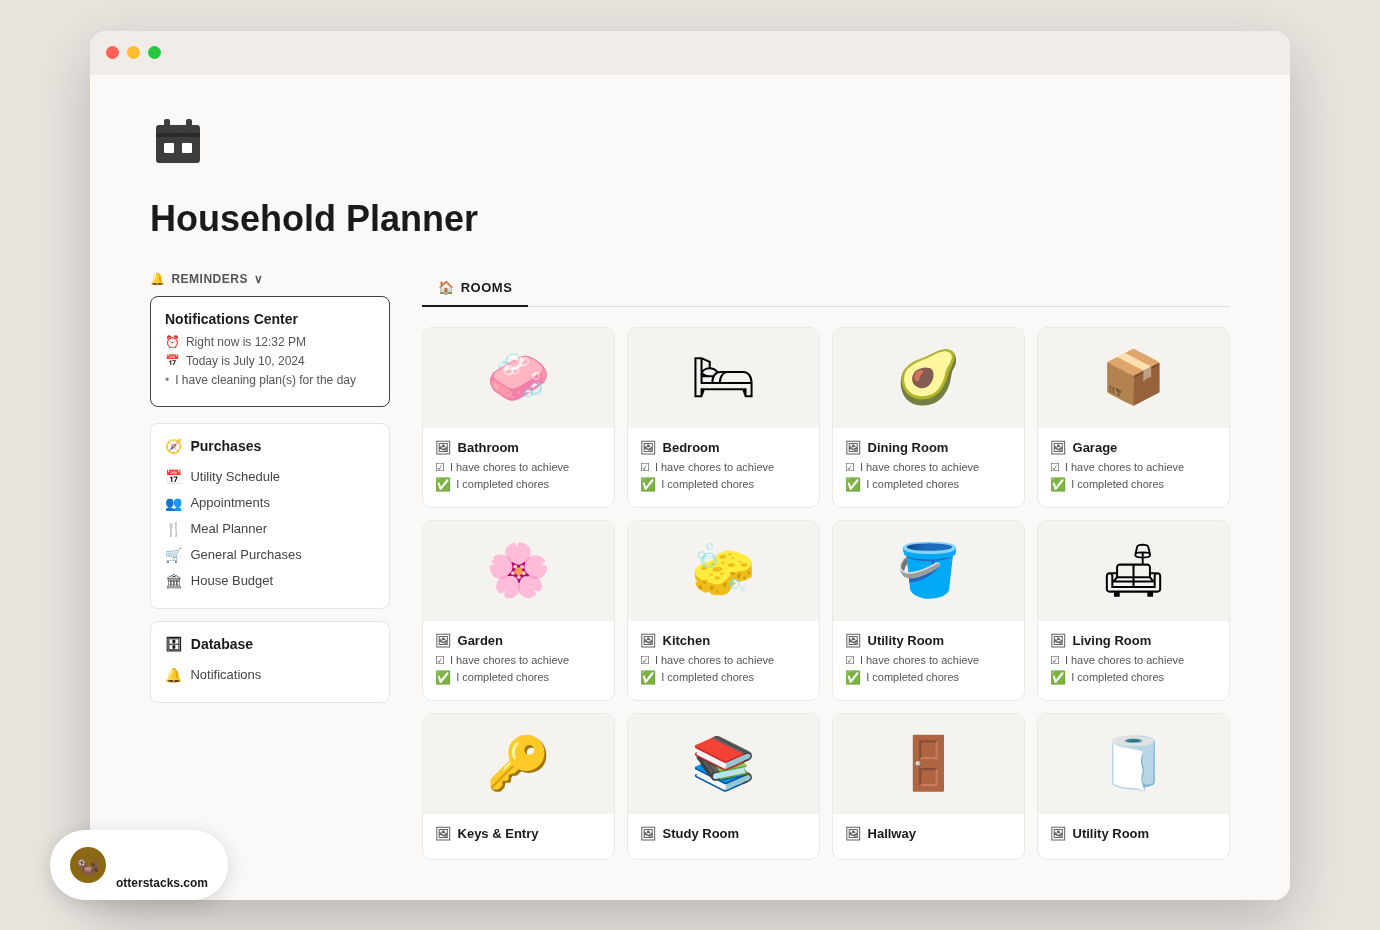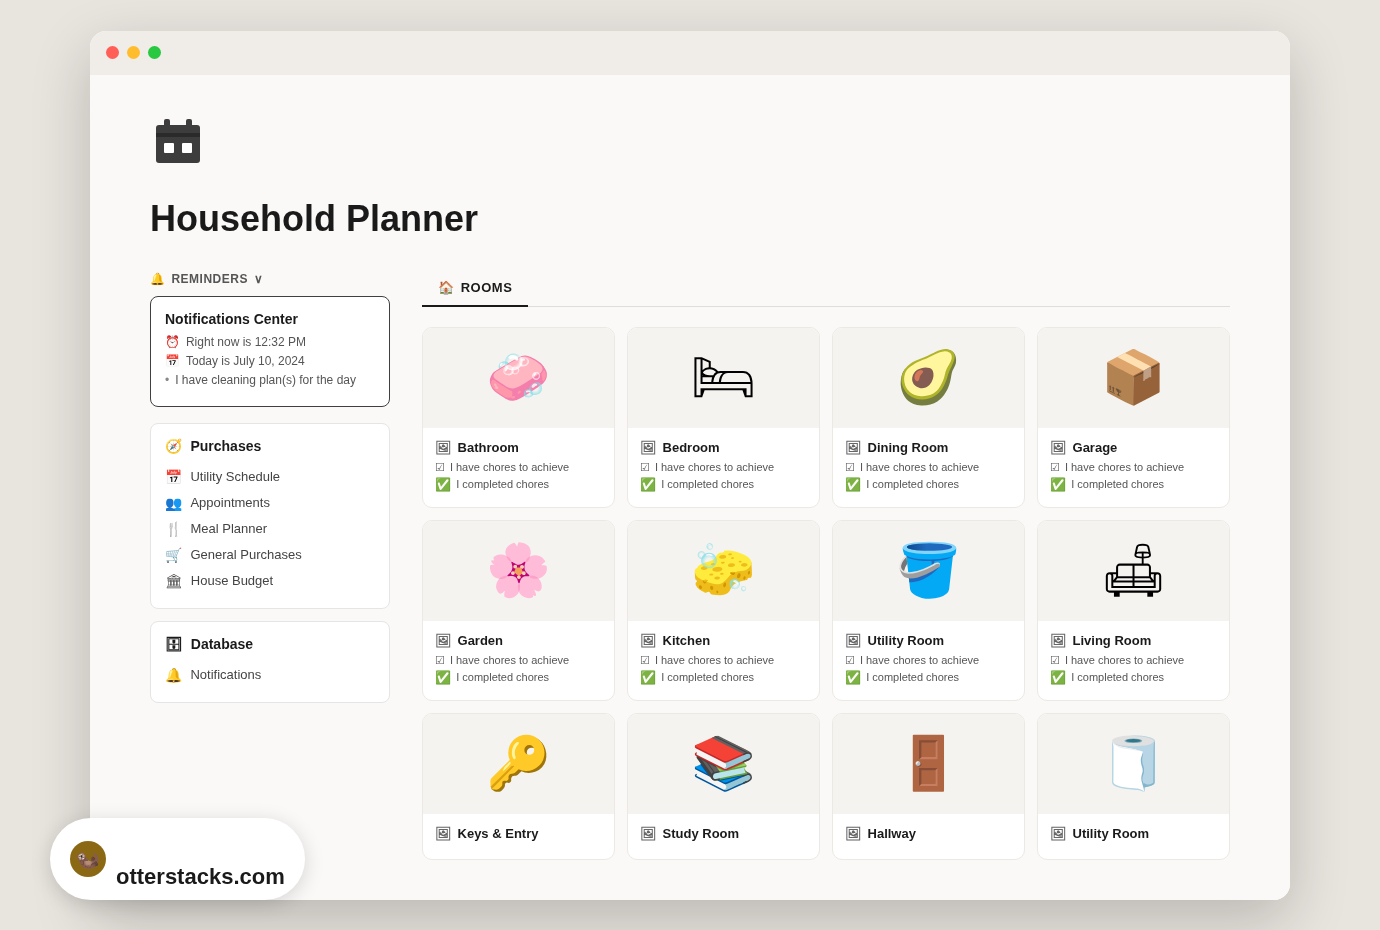--- a/index.html
+++ b/index.html
@@ -234,21 +234,21 @@
       width: 36px;
       height: 36px;
       border-radius: 50%;
       background: #8B6914;
       display: flex;
       align-items: center;
       justify-content: center;
       font-size: 20px;
     }
     .brand-name {
-      font-size: 22px;
+      font-size: 12px;
       font-weight: 700;
       color: #1a1a1a;
       margin-top: 36px;
     }
   </style>
 </head>
 <body>
 
 <div class="browser-window">
   <div class="browser-titlebar">

